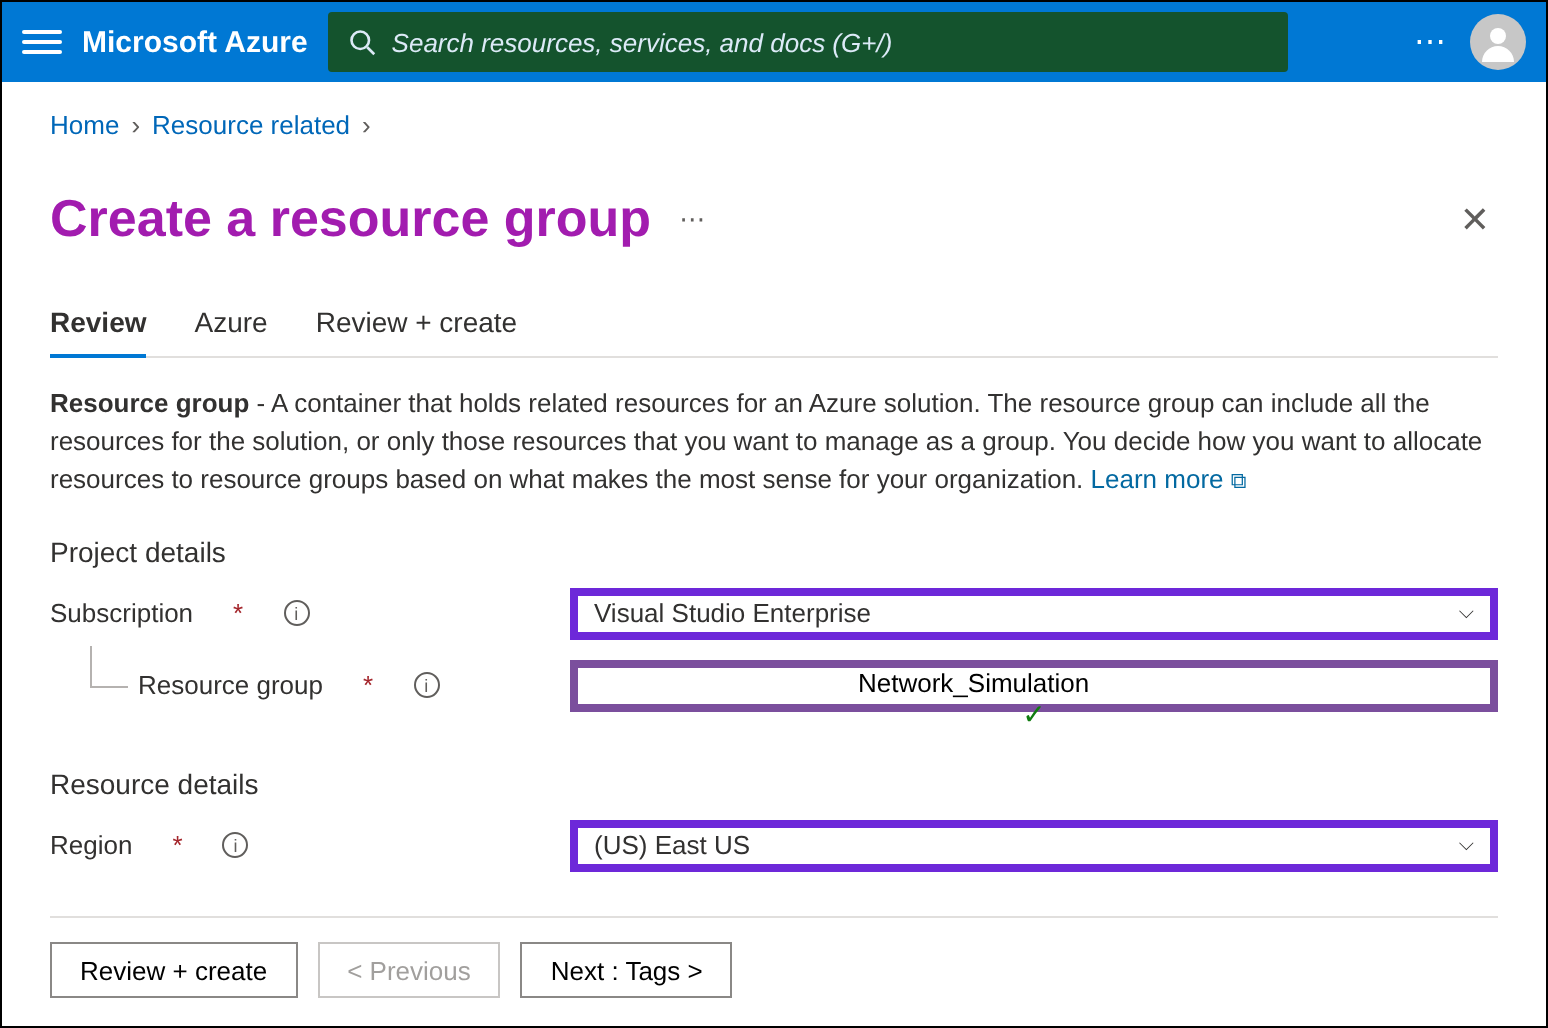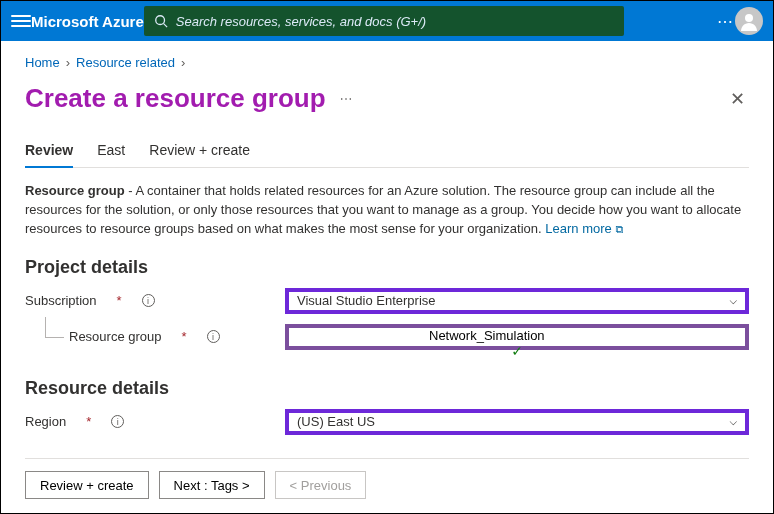--- a/index.html
+++ b/index.html
@@ -12,20 +12,21 @@
     overflow: hidden;
     border: 1px solid #000;
   }
   
   .topbar {
     background: #0078d4;
     height: 40px;
     display: flex;
     align-items: center;
     padding: 0 10px;
+    gap: 10px;
   }
   .hamburger { width: 20px; height: 20px; display:flex; flex-direction:column; justify-content:space-around; padding:2px 0; cursor:pointer;}
   .hamburger span { height:2px; background:#fff; border-radius:1px;}
   .brand { color:#fff; font-weight:600; font-size:15px; white-space:nowrap; }
   .searchbox {
     flex: 0 0 480px;
     background:#14532d;
     border-radius:2px;
     height:30px;
     display:flex;
@@ -41,42 +42,42 @@
   .topbar-spacer { flex:1; }
   .ellipsis { color:#fff; font-size:16px; letter-spacing:2px; cursor:pointer;}
   .avatar {
     width:28px; height:28px; border-radius:50%; background:#c7c7c7;
     display:flex; align-items:center; justify-content:center; cursor:pointer;
   }
   .avatar svg { fill:#fff; }
 
   
   .content { padding: 14px 24px 0 24px; height: calc(100% - 40px); display:flex; flex-direction:column;}
-  .breadcrumb { font-size:13px; color:#605e5c; display:flex; gap:6px; margin-bottom:13px;}
+  .breadcrumb { font-size:13px; color:#605e5c; display:flex; gap:6px; margin-bottom:24px;}
   .breadcrumb a { color:#0067b8; text-decoration:none; cursor:pointer;}
   .chev { color:#605e5c; }
   .titlebar { display:flex; align-items:center; margin-bottom:28px;}
   h1 { font-size:26px; font-weight:600; color:#a21caf;}
   .title-ellipsis { margin-left:14px; color:#605e5c; letter-spacing:2px; cursor:pointer;}
   .title-spacer { flex:1;}
   .close-x { font-size:18px; color:#605e5c; cursor:pointer; padding:4px;}
 
   
   .tabs { display:flex; gap:24px; border-bottom:1px solid #e1dfdd; margin-bottom:14px;}
   .tab { padding:0 0 8px 0; font-size:14px; cursor:pointer; color:#323130;}
   .tab.active { font-weight:600; border-bottom:2px solid #0078d4; margin-bottom:-1px;}
 
   
   .desc { font-size:13px; line-height:1.45; color:#323130; margin-bottom:18px;}
   .desc b { font-weight:600;}
   .desc a { color:#0369a1; text-decoration:none;}
   .ext-icon { font-size:11px; }
 
   
-  .section-title { font-weight:700; font-size:18px; margin-bottom:10px;}
+  .section-title { font-weight:400; font-size:14px; margin-bottom:10px;}
   .form-row { display:flex; align-items:center; margin-bottom:10px;}
   .form-label { width:260px; font-size:13px; display:flex; align-items:center; gap:20px;}
   .indent { padding-left:44px; position:relative;}
   .indent::before {
     content:""; position:absolute; left:20px; top:-12px; width:18px; height:20px;
     border-left:1px solid #b5b2b0; border-bottom:1px solid #b5b2b0;
   }
   .req { color:#a4262c; }
   .info-icon {
     display:inline-flex; width:13px; height:13px; border:1px solid #605e5c; border-radius:50%;
@@ -146,21 +147,21 @@
 
   <div class="titlebar">
     <h1>Create a resource group</h1>
     <span class="title-ellipsis">⋯</span>
     <div class="title-spacer"></div>
     <div class="close-x">✕</div>
   </div>
 
   <div class="tabs">
     <div class="tab active">Review</div>
-    <div class="tab">East</div>
+    <div class="tab">Azure</div>
     <div class="tab">Review + create</div>
   </div>
 
   <div class="desc">
     <b>Resource group</b><span> - A container that holds related resources for an Azure solution. The resource group can include all the resources for the solution, or only those resources that you want to manage as a group. You decide how you want to allocate resources to resource groups based on what makes the most sense for your organization. </span><a><span>Learn more</span> <span class="ext-icon">⧉</span></a>
   </div>
 
   <div class="section-title">Project details</div>
 
   <div class="form-row">
@@ -203,17 +204,17 @@
     <div class="field">
       <div class="select">
         <span>(US) East US</span>
         <span class="caret">⌵</span>
       </div>
     </div>
   </div>
 
   <div class="footer">
     <button class="btn">Review + create</button>
+    <button class="btn disabled">&lt; Previous</button>
     <button class="btn">Next : Tags &gt;</button>
-    <button class="btn disabled">&lt; Previous</button>
   </div>
 
 </div>
 
 </body></html>

